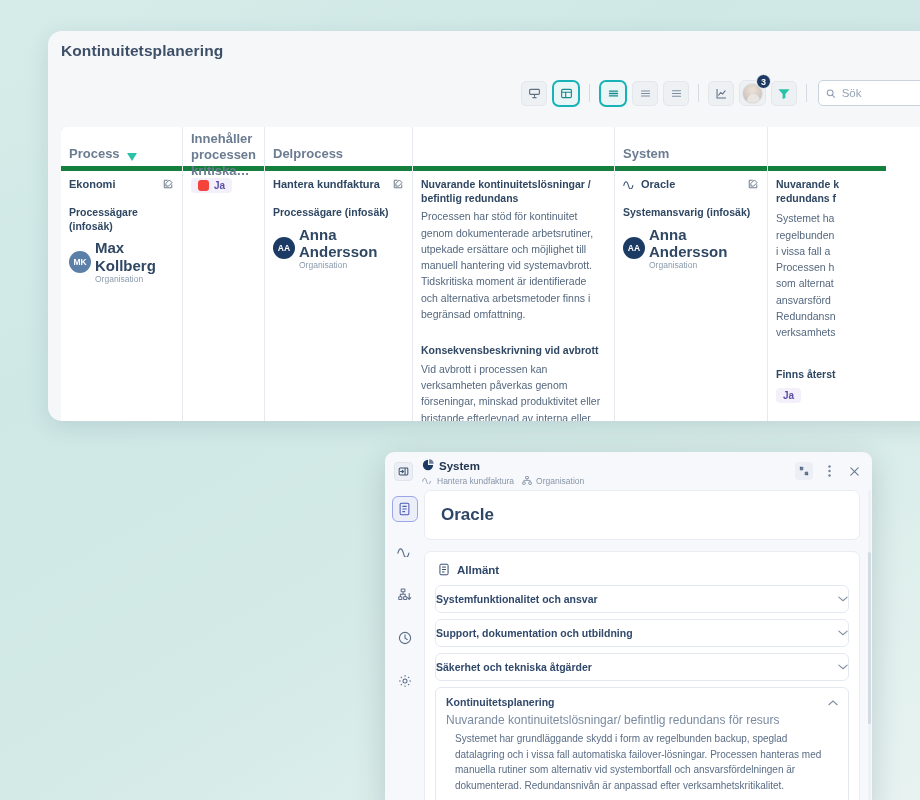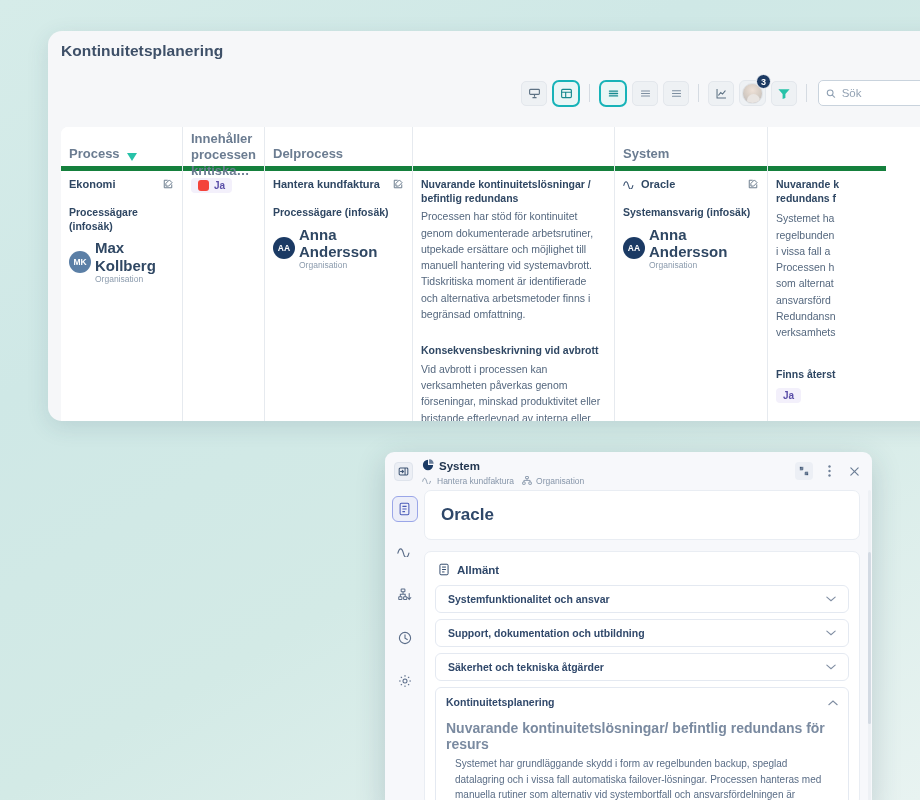--- a/index.html
+++ b/index.html
@@ -268,37 +268,37 @@
   .m-secthead {
     display: flex; align-items: center; gap: 7px;
     font-size: 11.5px; font-weight: bold; color: #2e4769;
     margin-bottom: 9px; padding-left: 3px;
   }
   .acc {
     background: #fff;
     border: 1px solid #e4e9f1;
     border-radius: 6px;
     margin-bottom: 6px;
-    padding: 7px 12px;
+    padding: 7px 0;
     display: flex; align-items: center; justify-content: space-between;
     cursor: pointer;
     font-size: 10.5px; font-weight: bold; color: #31496b;
   }
   .acc .chev { color: #7f8da2; font-size: 10px; line-height: 1; }
   .acc-open {
     background: #fff;
     border: 1px solid #e4e9f1;
     border-radius: 6px;
     padding: 8px 10px 10px 10px;
   }
   .acc-open .ohead {
     display: flex; align-items: center; justify-content: space-between;
     font-size: 10.5px; font-weight: bold; color: #31496b;
   }
-  .acc-sub { font-size: 14px; color: #7a8aa0; margin-top: 12px; font-weight: bold; }
+  .acc-sub { font-size: 12px; color: #7a8aa0; margin-top: 5px; }
   .acc-text {
     font-size: 10px; color: #5a6d86; line-height: 1.55;
     margin-top: 4px; padding-left: 9px;
   }
   .acc-rule { border-top: 1px solid #e9edf3; margin-top: 9px; }
 
   .m-scroll {
     position: absolute; right: 1px; top: 62px;
     width: 3px; height: 172px;
     background: #d3dae3; border-radius: 2px;

